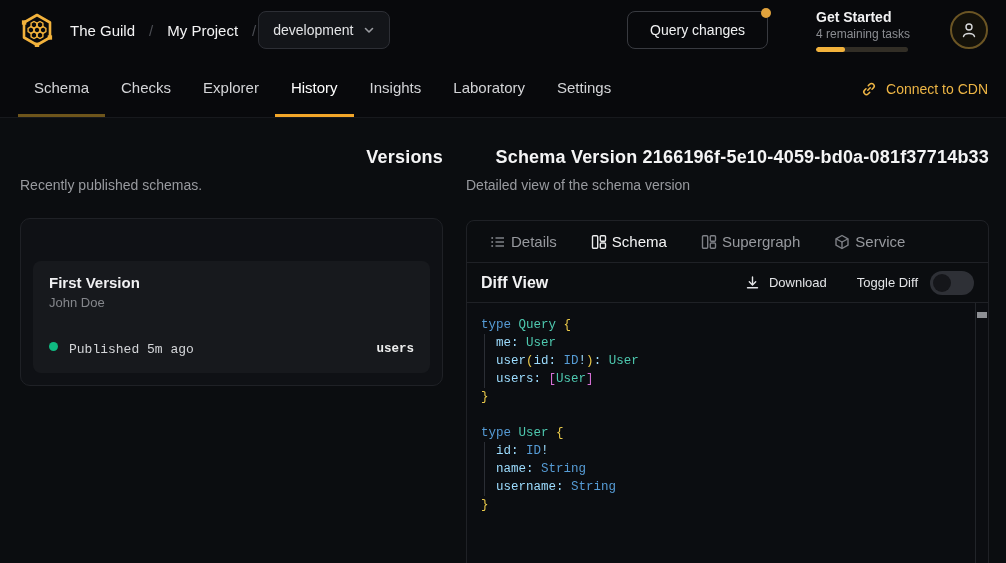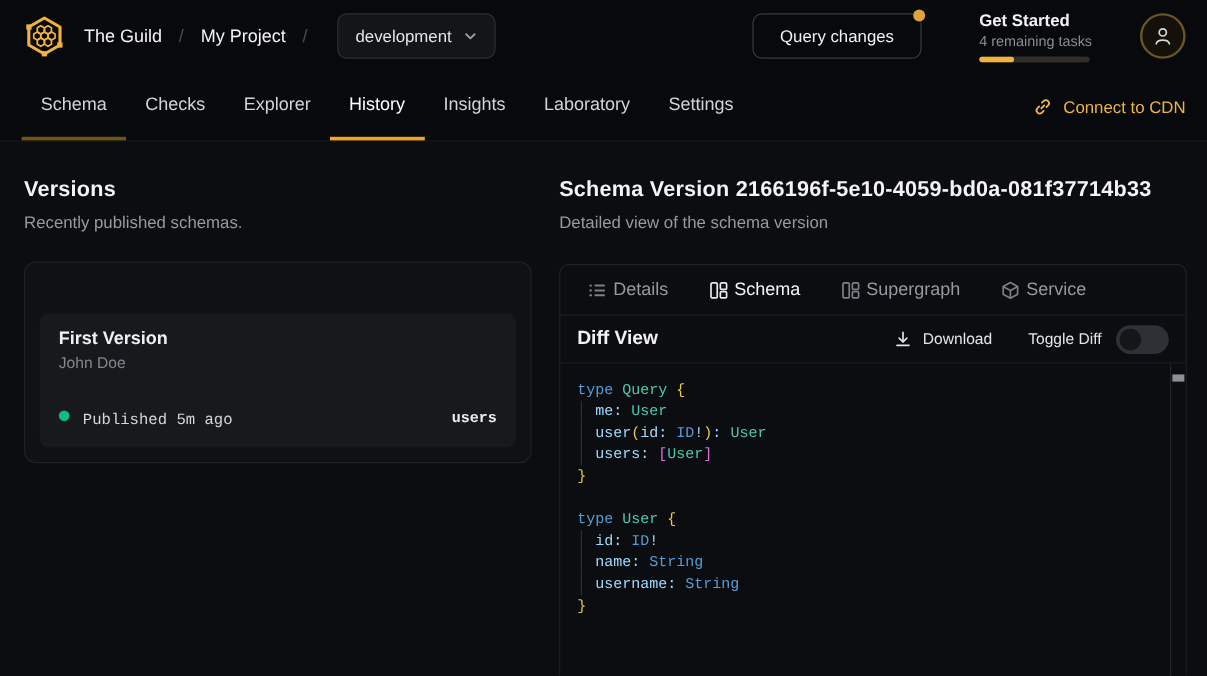--- a/index.html
+++ b/index.html
@@ -9,21 +9,21 @@
     color:#ececee;
     font-family:"Liberation Sans","DejaVu Sans",sans-serif;
     font-size:14px;
   }
   
   .header { height:60px; display:flex; align-items:center; padding:0 18px; background:#08090c; }
   .logo { width:38px; height:38px; flex-shrink:0; cursor:pointer; }
   .crumb { color:#f4f4f5; font-size:15px; margin-left:14px; cursor:pointer; }
   .crumb-sep { color:#4b4d53; font-size:15px; margin-left:14px; }
   .target-select {
-    margin-left:25px; height:38px; display:flex; align-items:center; gap:10px;
+    margin-left:2px; height:38px; display:flex; align-items:center; gap:10px;
     padding:0 14px; border:1px solid #2d2f35; border-radius:8px; background:#131519;
     color:#e4e5e7; font-size:14px; cursor:pointer;
   }
   .spacer { flex:1; }
   .latest-btn {
     position:relative; height:38px; padding:0 22px; border:1px solid #383a40; border-radius:8px;
     background:transparent; color:#f0f1f2; font-size:14px; cursor:pointer;
     font-family:inherit;
   }
   .latest-dot { position:absolute; top:-4px; right:-4px; width:10px; height:10px; border-radius:50%; background:#e0a23c; }
@@ -42,21 +42,21 @@
     display:flex; align-items:center; padding:0 16px; font-size:15px; color:#d3d4d7;
     border-bottom:3px solid transparent; cursor:pointer;
   }
   .nav-tab.dim-underline { border-bottom-color:#6e551b; }
   .nav-tab.active { color:#ffffff; border-bottom-color:#f2a629; }
   .cdn-link { display:flex; align-items:center; gap:9px; color:#edb545; font-size:14px; cursor:pointer; }
   
   .main { display:flex; padding:29px 17px 0 20px; }
   .left-col { width:423px; flex-shrink:0; }
   .right-col { flex:1; margin-left:23px; min-width:0; }
-  .section-title { font-size:18px; font-weight:700; color:#f4f4f5; letter-spacing:.2px; }
+  .section-title { font-size:18px; font-weight:700; color:#f4f4f5; letter-spacing:.2px;text-align:right; }
   .section-sub { font-size:14px; color:#989a9f; margin-top:9px; }
   
   .versions-card {
     margin-top:25px; border:1px solid #1f2126; border-radius:10px; background:#0f1115;
     padding:42px 12px 12px 12px;
   }
   .version-item { background:#17191d; border-radius:8px; padding:13px 16px 16px; cursor:pointer; }
   .vi-name { font-size:15px; font-weight:600; color:#f0f0f2; }
   .vi-author { font-size:13px; color:#85878c; margin-top:4px; }
   .vi-row { display:flex; margin-top:32px;font-family:Liberation Mono, monospace; }

